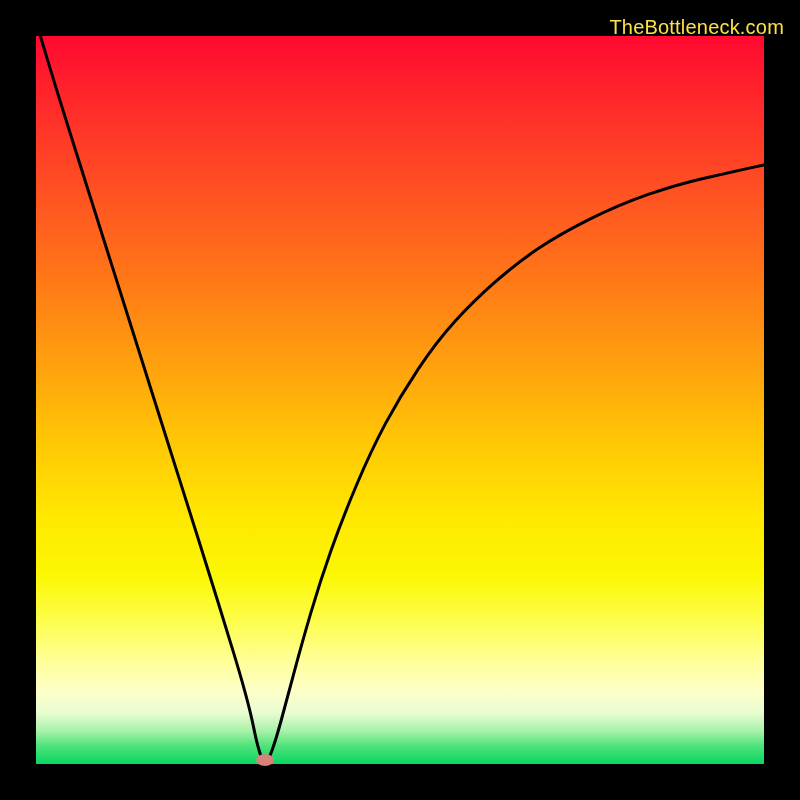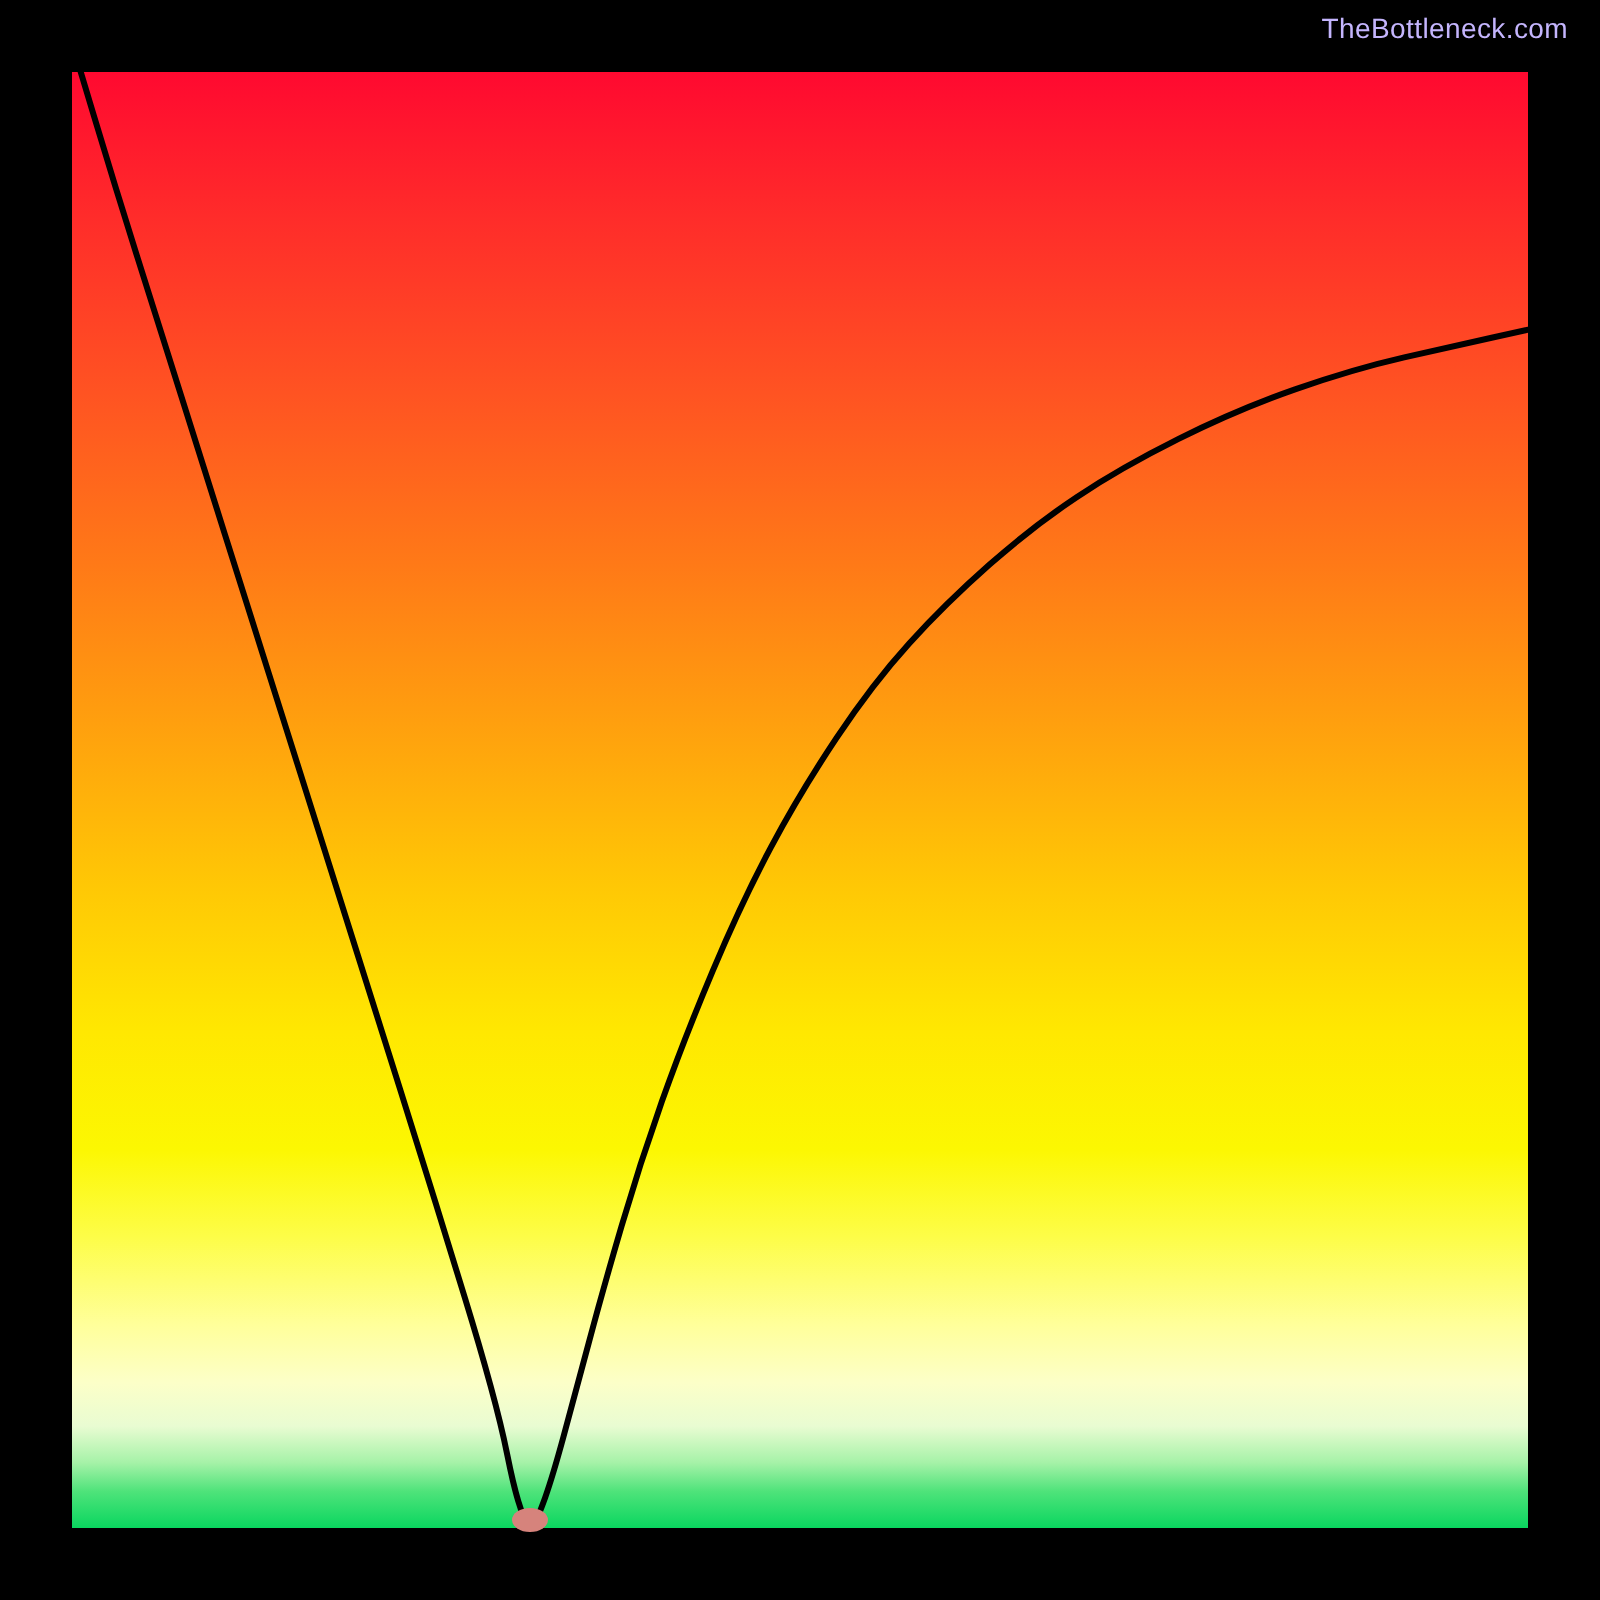--- a/index.html
+++ b/index.html
@@ -53,24 +53,24 @@
   .pink-dot {
     position: absolute;
     width: 18px;
     height: 12px;
     border-radius: 50%;
     background: #d6837c;
     transform: translate(-50%, -50%);
   }
   .watermark {
     position: absolute;
-    top: 6px;
+    top: 16px;
     right: 16px;
-    color: #c4b5fd;
-    font-size: 14px;
+    color: #fde047;
+    font-size: 20px;
     font-weight: 400;
     letter-spacing: 0.2px;
     user-select: none;
   }
 </style>
 </head>
 <body>
 
 <div class="frame">
 

